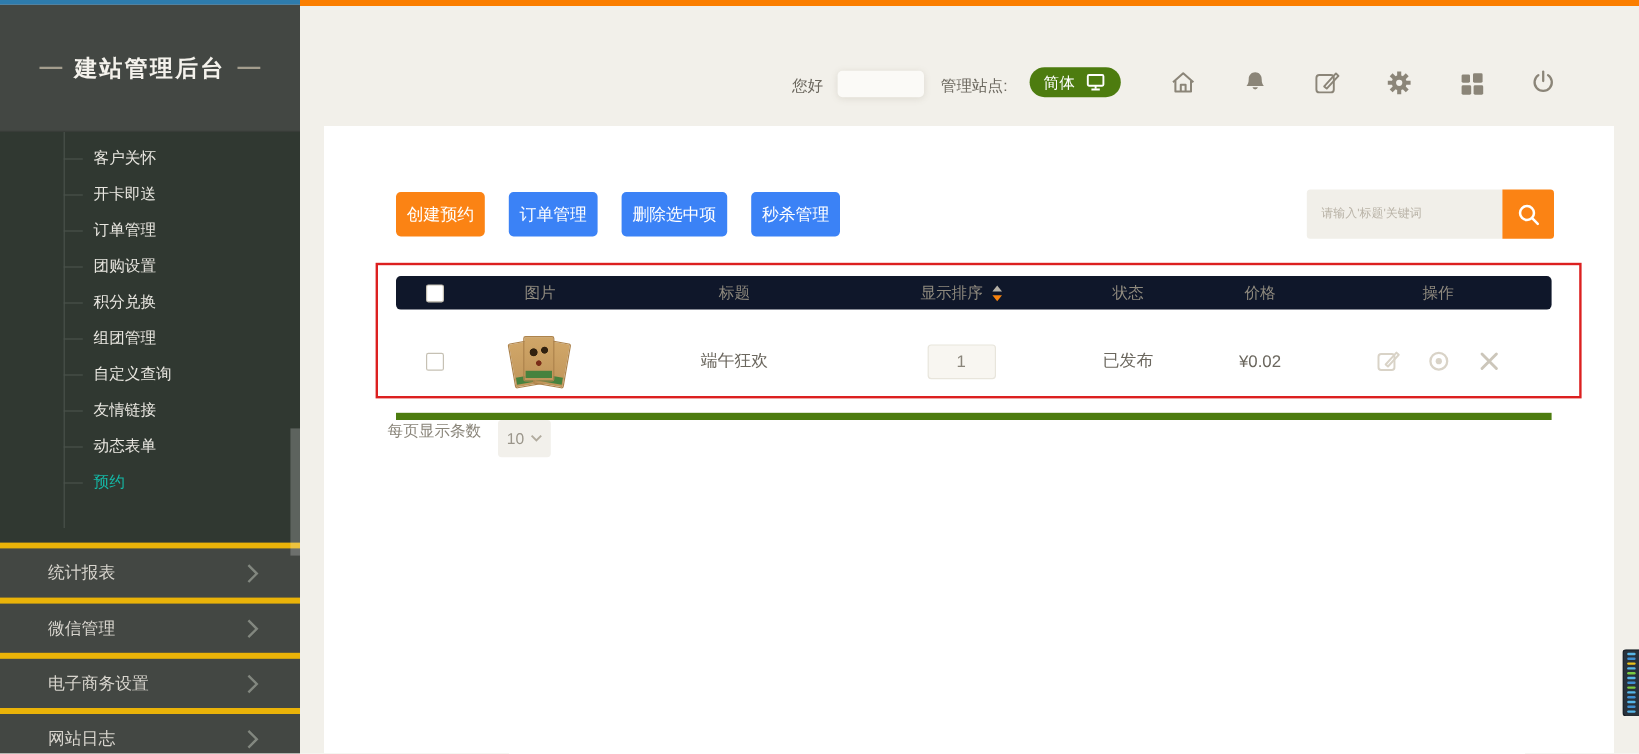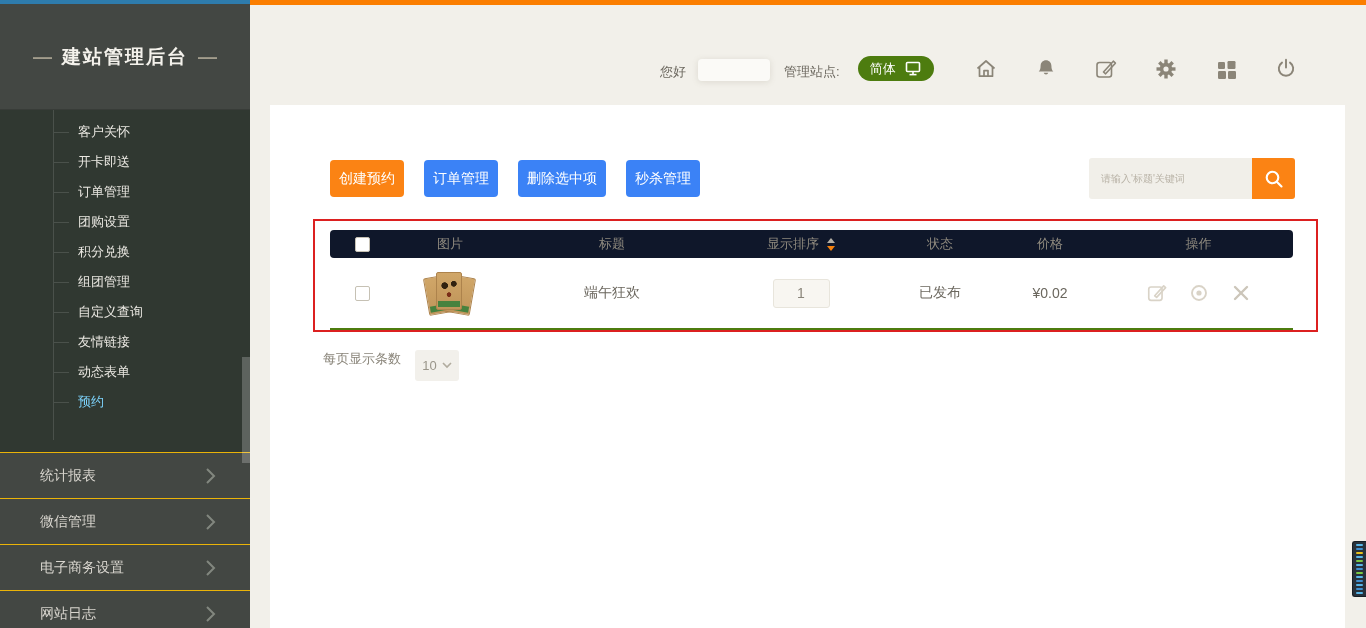--- a/index.html
+++ b/index.html
@@ -15,24 +15,24 @@
   .sidebar { position:absolute; left:0; top:4px; width:250px; height:624px; background:#434743; }
   .sb-header { height:106px; display:flex; align-items:center; justify-content:center; gap:10px;
                border-bottom:1px solid #383c38; }
   .sb-header .dash { color:#a39d8d; font-size:19px; font-weight:bold; }
   .sb-header h1 { color:#f4f2ec; font-size:19px; font-weight:bold; letter-spacing:2px; }
   .submenu { position:relative; height:342px; background:#303831; padding-top:7px; }
   .tree-line { position:absolute; left:53px; top:0; width:1px; height:330px; background:#4a514b; }
   .submenu-item { position:relative; display:block; height:30px; line-height:30px; padding-left:78px;
                   color:#e9e7e1; font-size:13px; text-decoration:none; cursor:pointer; }
   .submenu-item::before { content:""; position:absolute; left:53px; top:50%; width:16px; height:1px; background:#4a514b; }
-  .submenu-item.active { color:#7dd3fc; }
+  .submenu-item.active { color:#14b8a6; }
   .groups { background:#434743; }
   .group-item { height:46px; display:flex; align-items:center; justify-content:space-between;
-                padding:0 34px 0 40px; border-top:1px solid #eab308; cursor:pointer;font-family:Liberation Serif, serif; }
+                padding:0 34px 0 40px; border-top:5px solid #eab308; cursor:pointer;font-family:Liberation Serif, serif; }
   .group-item span { color:#d8d5ce; font-size:14px; }
   .sb-thumb { position:absolute; left:242px; top:353px; width:8px; height:106px; background:rgba(255,255,255,.22); }
 
   
   .topnav { position:absolute; left:660px; top:5px; height:76px; display:flex; align-items:flex-end; }
   .topnav .txt { color:#6b675e; font-size:13px; }
   .redacted { width:72px; height:22px; margin:0 14px 0 12px; background:#fbfaf7; border-radius:4px;
               box-shadow:0 1px 6px rgba(120,110,90,.18); }
   .pill { display:flex; align-items:center; gap:8px; height:25px; padding:0 12px; margin-left:18px;
           background:#4d7c0f; border:none; border-radius:13px; color:#fff; font-size:13px; cursor:pointer; }
@@ -51,21 +51,21 @@
                      border-radius:3px 0 0 3px; padding:0 12px; font-size:10px; color:#6b675e; font-family:inherit; }
   .searchbox input::placeholder { color:#b9b3a7; }
   .search-btn { width:43px; height:41px; border:none; background:#fb8314; border-radius:0 3px 3px 0;
                 display:flex; align-items:center; justify-content:center; cursor:pointer; }
 
   
   .tbl { position:absolute; left:60px; top:125px; width:963px; }
   .thead, .trow { display:grid; grid-template-columns:64px 112px 212px 166px 112px 108px 1fr; align-items:center; }
   .thead { height:28px; background:#0f172a; border-radius:4px; }
   .thead .cell { color:#8f8a7e; font-size:13px; text-align:center; display:flex; align-items:center; justify-content:center; }
-  .trow { height:74px; border-bottom:4px solid #4d7c0f; }
+  .trow { height:92px; border-bottom:6px solid #4d7c0f; }
   .trow .cell { display:flex; align-items:center; justify-content:center; color:#6b675e; font-size:14px; }
   input[type="checkbox"] { appearance:none; -webkit-appearance:none; width:15px; height:15px;
         border:1px solid #c6c1b4; border-radius:2px; background:#fff; cursor:pointer; margin:0; }
   .sort { display:inline-flex; flex-direction:column; gap:3px; margin-left:8px; cursor:pointer; }
   .sort .up { width:0; height:0; border-left:4px solid transparent; border-right:4px solid transparent; border-bottom:5px solid #b5b0a6; }
   .sort .down { width:0; height:0; border-left:4px solid transparent; border-right:4px solid transparent; border-top:5px solid #f7820d; }
   .order-box { width:57px; height:29px; background:#f8f6f1; border:1px solid #e8e5dc; border-radius:3px;
                text-align:center; color:#8a857a; font-size:14px; font-family:inherit; outline:none; }
   .actions { display:flex; gap:20px; align-items:center; }
   .actions .nav-icon { width:22px; height:22px; }

